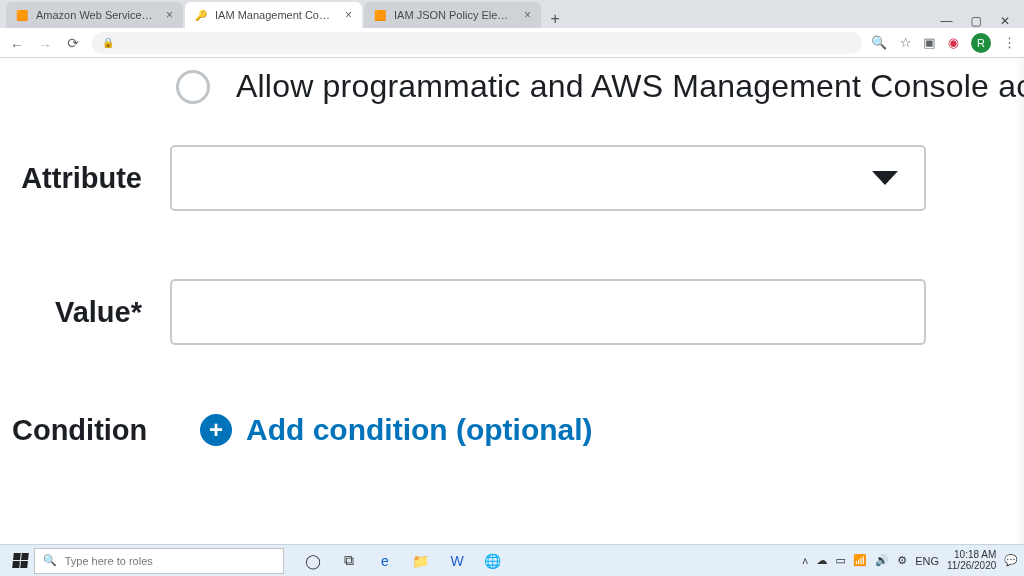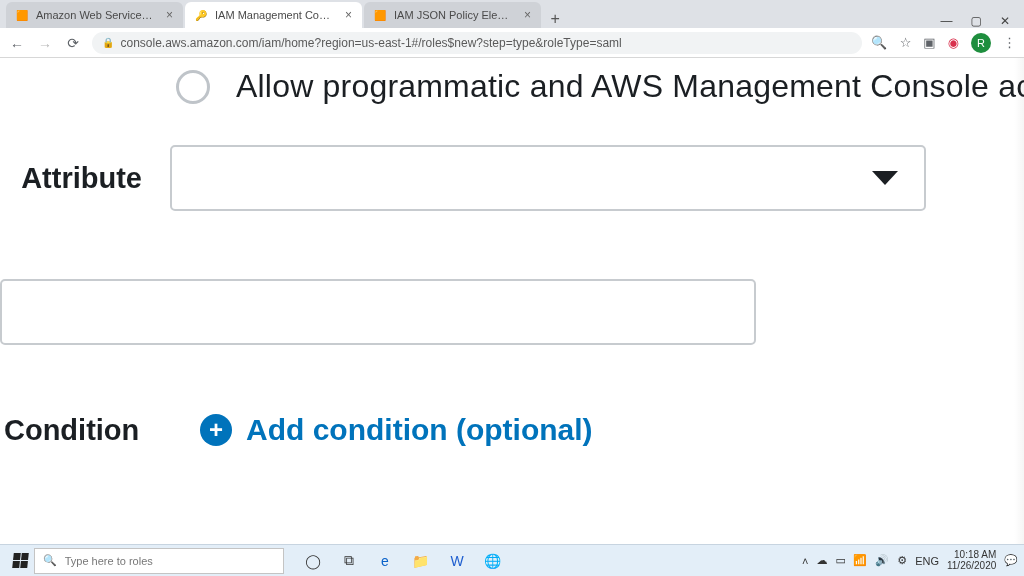--- a/index.html
+++ b/index.html
@@ -32,21 +32,21 @@
   .radio-circle { width: 34px; height: 34px; border: 3px solid #bfc4c9; border-radius: 50%; flex-shrink:0; }
   .radio-label { font-size: 32px; font-weight: 500; color: #1b1f23; white-space: nowrap; letter-spacing: 0.2px; }
 
   .form-row { display: flex; align-items: center; margin-bottom: 68px; }
   .form-label { width: 170px; text-align: right; padding-right: 28px; font-size: 29px; font-weight: 600; color: #1b1f23; }
   .select-box { flex: 0 0 756px; height: 66px; border: 2px solid #c7cbcf; border-radius: 5px; display:flex; align-items:center; justify-content:flex-end; padding-right: 26px; }
   .select-box .caret { width: 0; height: 0; border-left: 13px solid transparent; border-right: 13px solid transparent; border-top: 14px solid #1b1f23; }
   .input-box { flex: 0 0 756px; height: 66px; border: 2px solid #c7cbcf; border-radius: 5px; background:#fff; font-size:20px; padding: 0 14px; }
 
   .cond-row { display: flex; align-items: center; margin-top: 60px; }
-  .cond-label { width: 170px; font-size: 29px; font-weight: 600; color: #1b1f23; padding-left: 4px; }
+  .cond-label { width: 170px; font-size: 29px; font-weight: 600; color: #1b1f23; padding-left: 12px; }
   .add-cond { display: flex; align-items: center; gap: 14px; color: #0073bb; font-size: 30px; font-weight: 700; margin-left: 30px; }
   .plus-circle { width: 32px; height: 32px; border-radius: 50%; background: #0073bb; color:#fff; display:flex; align-items:center; justify-content:center; font-size: 24px; font-weight: 700; flex-shrink:0; }
 
   .scroll-edge { position:absolute; right:0; top:0; bottom:0; width:10px; background: linear-gradient(to left, rgba(0,0,0,0.04), transparent); }
 
   
   .taskbar { position: absolute; bottom: 0; left: 0; right: 0; height: 32px; background: #e3eef8; border-top: 1px solid #c7d4e0; display: flex; align-items: center; padding: 0 6px; font-size: 11px; color: #333; }
   .start { width: 28px; height: 28px; display:flex; align-items:center; justify-content:center; }
   .win-logo { display:grid; grid-template-columns: 7px 7px; grid-template-rows: 7px 7px; gap:1px; transform: skewX(-6deg); }
   .win-logo span { background:#222; }
@@ -82,21 +82,20 @@
       <span>▢</span>
       <span>✕</span>
     </div>
   </div>
   <div class="addr-bar">
     <span class="nav-btn">←</span>
     <span class="nav-btn disabled">→</span>
     <span class="nav-btn">⟳</span>
     <div class="url-box">
       <span class="lock">🔒</span>
-      <span>console.aws.amazon.com/iam/home?region=us-east-1#/roles$new?step=type&amp;roleType=saml</span>
     </div>
     <div class="right-icons">
       <span>🔍</span>
       <span>☆</span>
       <span>▣</span>
       <span style="color:#d9304c">◉</span>
       <span class="avatar">R</span>
       <span>⋮</span>
     </div>
   </div>
@@ -112,20 +111,21 @@
 
     <div class="form-row">
       <div class="form-label">Attribute</div>
       <div class="select-box">
         <span></span>
         <span class="caret"></span>
       </div>
     </div>
 
     <div class="form-row">
+      <div class="form-label">Value*</div>
       <input class="input-box" type="text" value="" style="">
     </div>
 
     <div class="cond-row">
       <div class="cond-label">Condition</div>
       <div class="add-cond">
         <span class="plus-circle">+</span>
         <span>Add condition (optional)</span>
       </div>
     </div>

